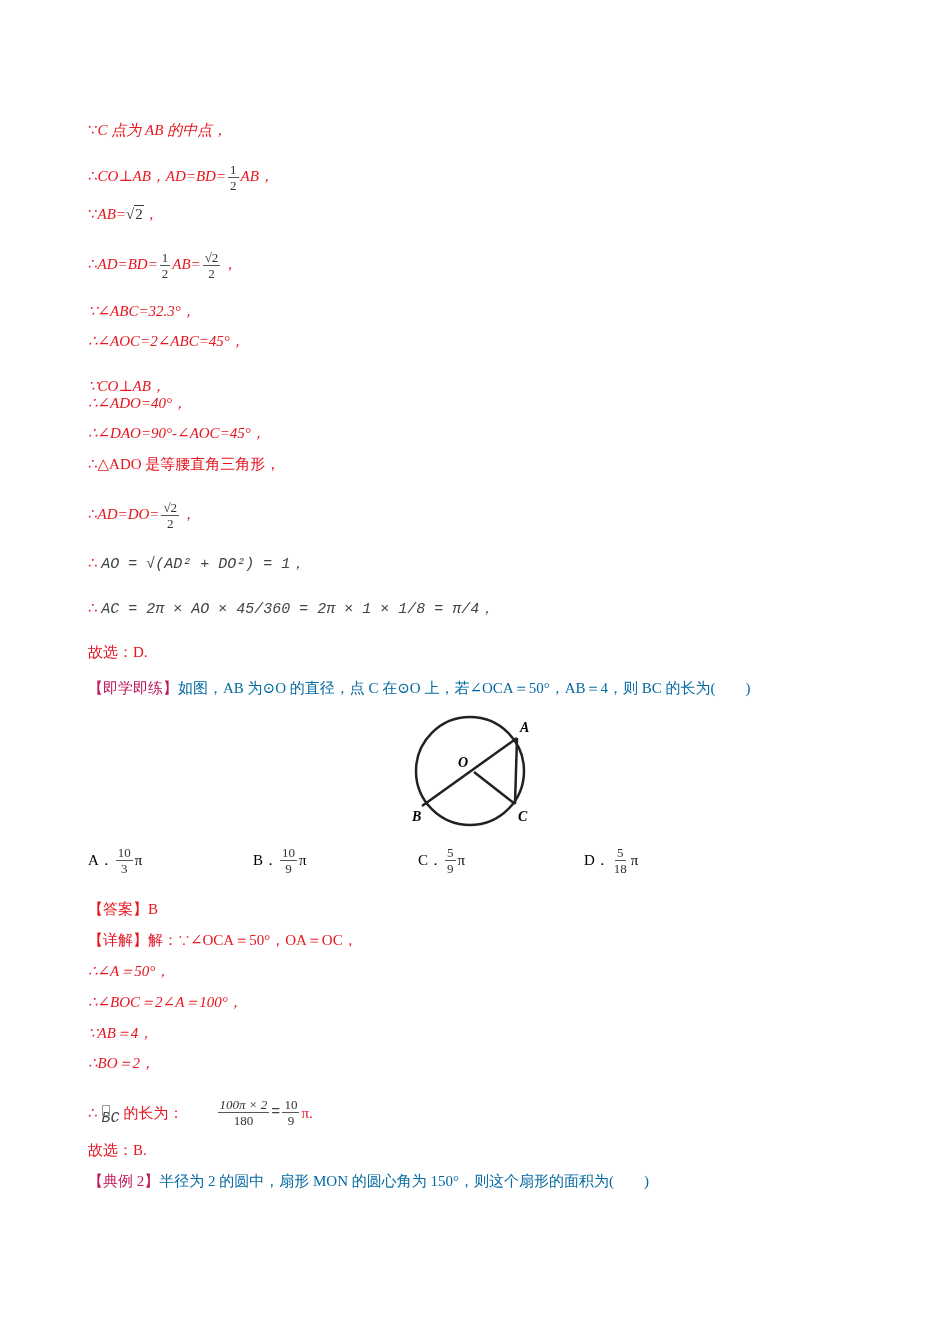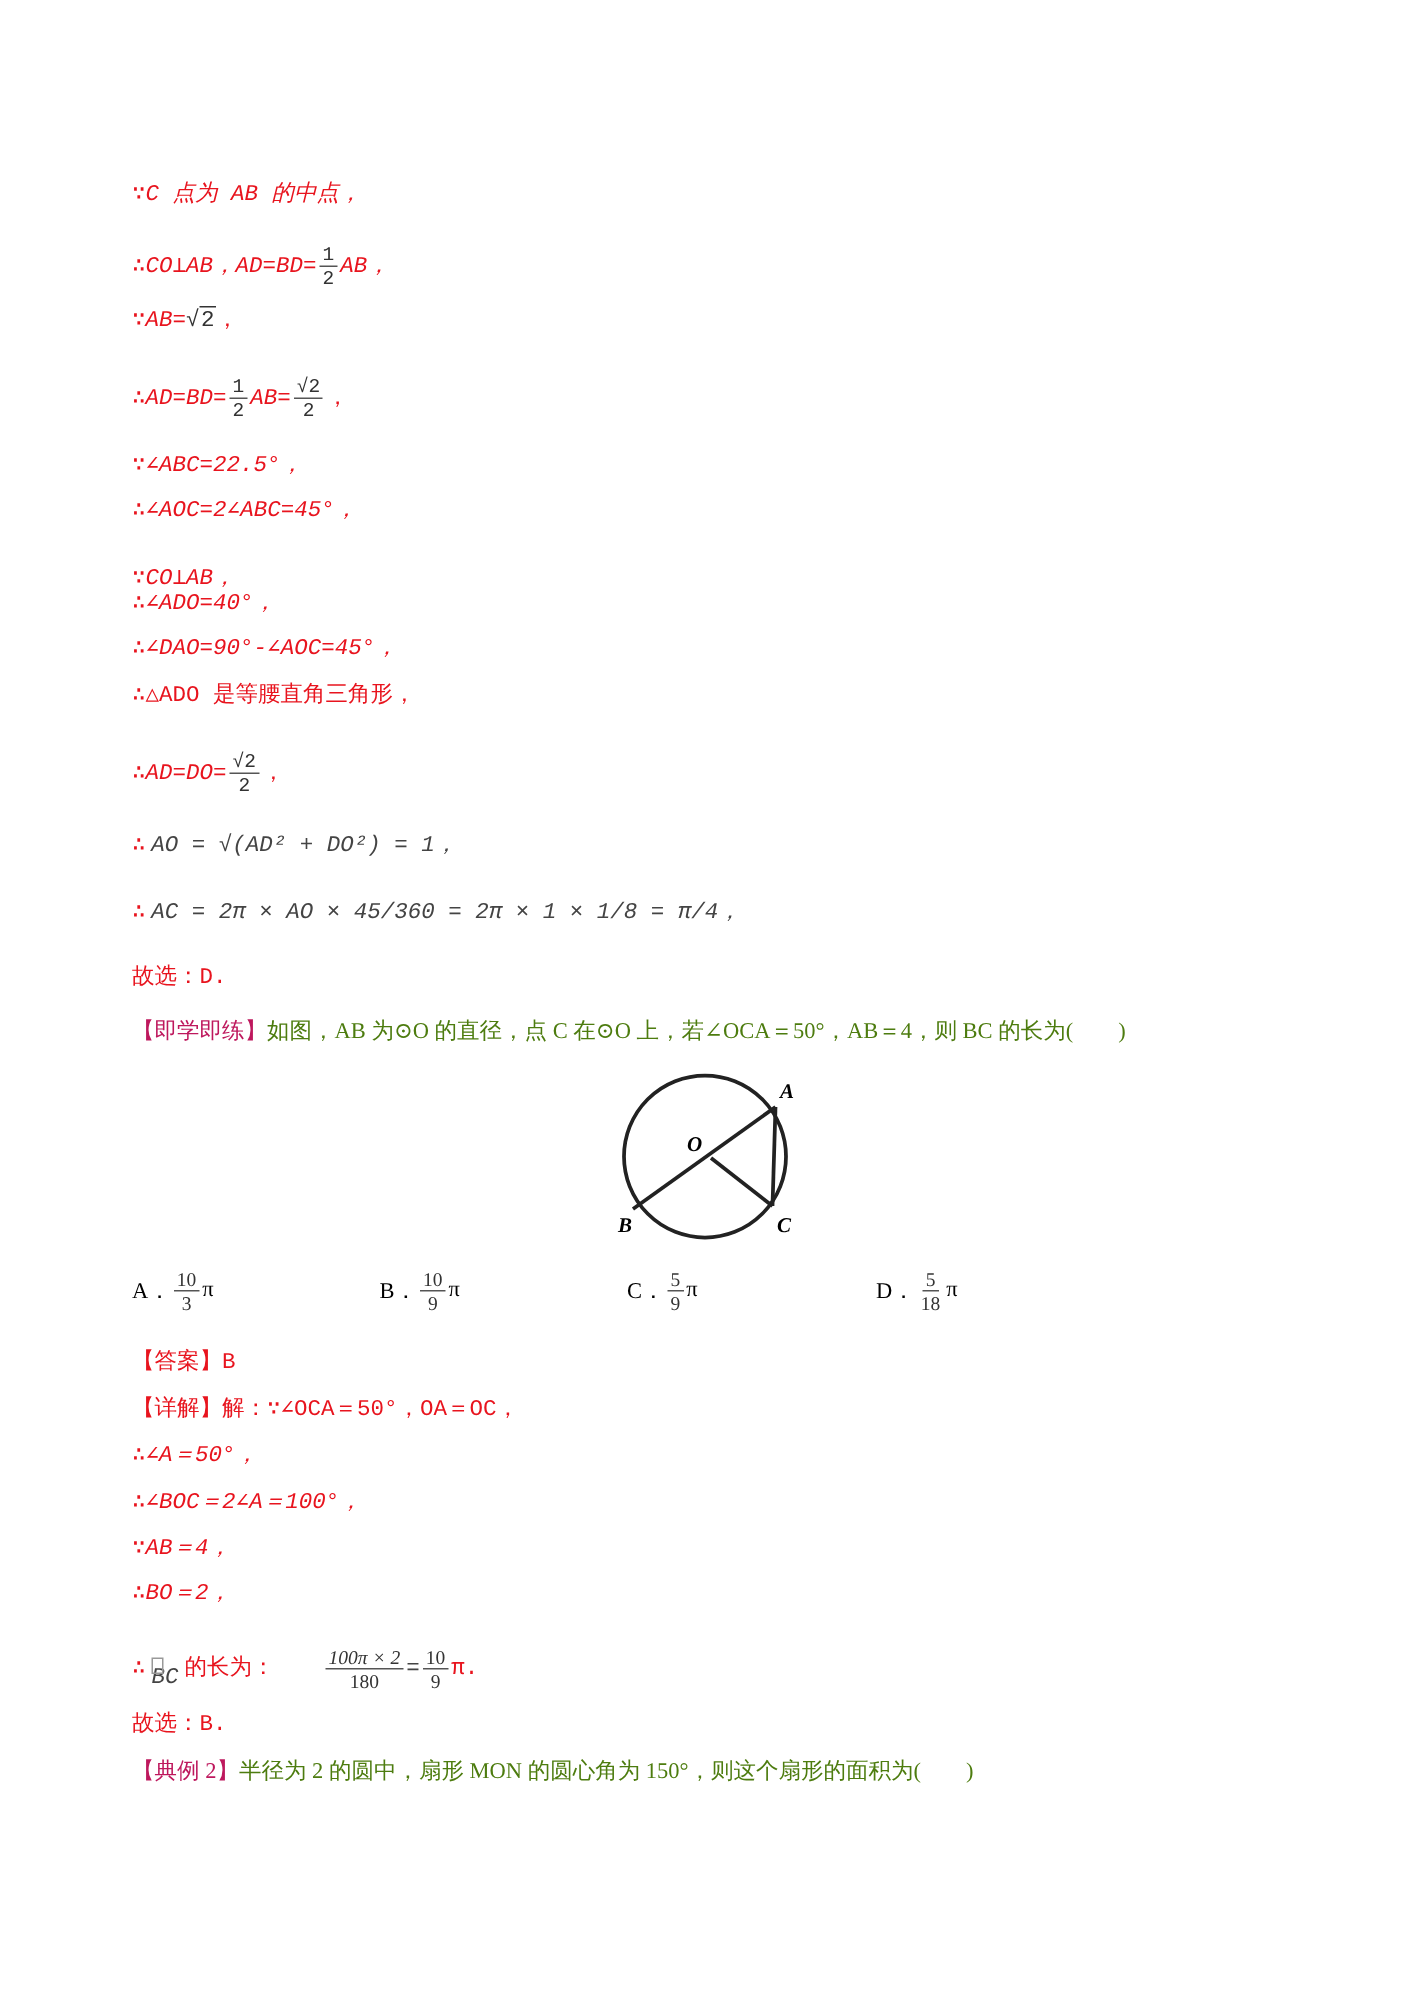--- a/index.html
+++ b/index.html
@@ -1,21 +1,21 @@
 <!DOCTYPE html>
 <html><head>
 <meta charset="utf-8">
 <style>
   html, body { margin: 0; padding: 0; background: #ffffff; }
   body { width: 950px; height: 1344px; position: relative; overflow: hidden;
          font-family: "Liberation Serif", "DejaVu Serif", serif; font-size: 15px; color: #000; }
   .line { position: absolute; left: 88px; white-space: nowrap; line-height: 20px; }
-  .red { color: #e8141e; font-family: Liberation Mono, monospace; }
+  .red { color: #e8141e; }
   .blue { color: #be185d; }
-  .blk { color: #4d7c0f; }
+  .blk { color: #0369a1; }
   .gray { color: #444; font-family: Liberation Mono, monospace; }
   .i { font-style: italic; }
   .frac { display: inline-flex; flex-direction: column; align-items: center; vertical-align: middle;
           font-size: 13px; line-height: 15px; margin: 0 2px; color: #333; }
   .frac .num { border-bottom: 1px solid #555; padding: 0 2px; }
   .frac .den { padding: 0 2px; }
   .sqrt { display: inline-block; color: #333; }
   .sqrt .rad { border-top: 1px solid #333; padding: 0 1px; }
   .arc { position: relative; display: inline-block; }
   .arc::before { content: ""; position: absolute; left: 0; top: -4px; width: 6px; height: 9px; border: 1px solid #999; }
@@ -39,21 +39,21 @@
 </div>
 <div class="line red" style="top:250px">
   <span>∴</span><span class="i">AD=BD=</span><span class="frac">
       <span class="num">1</span>
       <span class="den">2</span>
     </span><span class="i">AB=</span><span class="frac">
       <span class="num">√2</span>
       <span class="den">2</span>
     </span><span>，</span>
 </div>
-<div class="line red i" style="top:301px"><span>∵</span><span>∠ABC=22.5°，</span></div>
+<div class="line red i" style="top:301px"><span>∵</span><span>∠ABC=32.3°，</span></div>
 <div class="line red i" style="top:331px"><span>∴</span><span>∠AOC=2∠ABC=45°，</span></div>
 <div class="line red i" style="top:376px"><span>∵</span><span>CO⊥AB，</span></div>
 <div class="line red i" style="top:393px"><span>∴</span><span>∠ADO=40°，</span></div>
 <div class="line red i" style="top:423px"><span>∴</span><span>∠DAO=90°-∠AOC=45°，</span></div>
 <div class="line red" style="top:454px"><span>∴</span><span>△ADO 是等腰直角三角形，</span></div>
 <div class="line red" style="top:500px">
   <span>∴</span><span class="i">AD=DO=</span><span class="frac">
       <span class="num">√2</span>
       <span class="den">2</span>
     </span><span>，</span>

